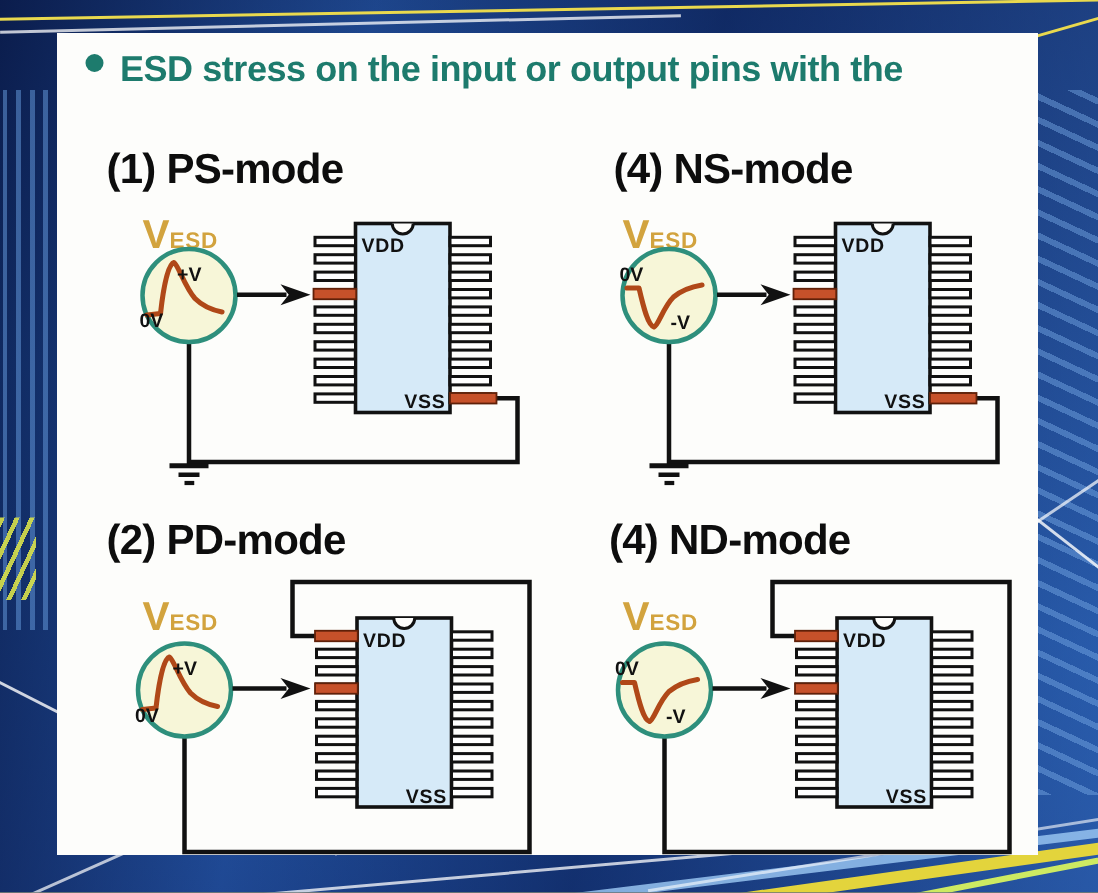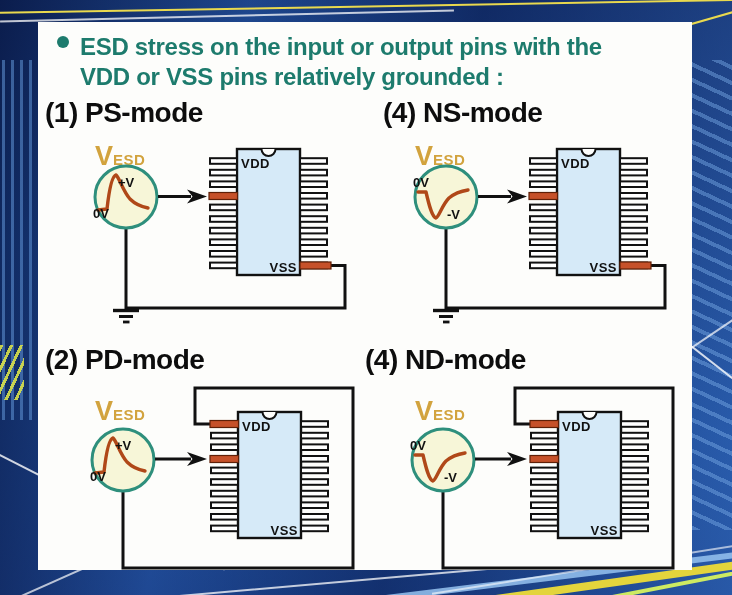--- a/index.html
+++ b/index.html
@@ -15,21 +15,21 @@
   
   .panel{position:absolute;left:38px;top:22px;width:654px;height:548px;
          background:var(--panel-white,#fdfdfb);}
   
   .title-bullet{position:absolute;left:57px;top:36px;width:12px;height:12px;
                 border-radius:50%;background:var(--title-teal,#1d7b6d);}
   .title-text{position:absolute;left:80px;top:32px;width:600px;
               font-size:24px;font-weight:bold;line-height:30px;
               color:var(--title-teal,#1d7b6d);letter-spacing:-0.3px;}
   .mode-heading{position:absolute;font-size:28px;font-weight:bold;
-                color:#0d0d0d;letter-spacing:-0.5px;}
+                color:#0d0d0d;letter-spacing:-0.5px;margin-left:26px;}
   .diagram-svg{position:absolute;overflow:visible;}
   
   .chip-body{fill:var(--chip-blue,#d6eaf8);stroke:#111;stroke-width:2.4;}
   .chip-notch{fill:var(--panel-white,#fdfdfb);stroke:#111;stroke-width:2;}
   .pin{fill:#fff;stroke:#111;stroke-width:2;}
   .stress-pin{fill:var(--pin-red,#c6512a);stroke:var(--pin-red-dark,#5f2008);stroke-width:1.2;}
   .source-ring{fill:var(--source-fill,#f7f6d8);stroke:var(--source-ring,#2e8f7c);stroke-width:3;}
   .pulse{fill:none;stroke:var(--pulse-red,#b04818);stroke-width:3.4;
          stroke-linecap:round;stroke-linejoin:round;}
   .wire{fill:none;stroke:#111;stroke-width:3;stroke-linejoin:miter;}
@@ -61,27 +61,26 @@
   <div class="streak" style="bottom:8px;left:250px;width:500px;height:6px;background:rgba(150,195,240,.85);transform:rotate(-7deg);border-radius:4px;"></div>
   <div class="streak" style="bottom:26px;left:430px;width:330px;height:2px;background:rgba(255,255,255,.6);transform:rotate(-9deg);"></div>
   <div class="streak" style="bottom:2px;right:-50px;width:430px;height:8px;background:#e3d43c;transform:rotate(-8deg);border-radius:6px;"></div>
   <div class="streak" style="bottom:-6px;right:-60px;width:380px;height:4px;background:#cdea62;transform:rotate(-11deg);border-radius:4px;"></div>
 
   <div class="panel"></div>
 
   <div class="title-bullet"></div>
   <div class="title-text">
     <div>ESD stress on the input or output pins with the</div>
-    <div>VDD or VSS pins relatively grounded :</div>
   </div>
 
   <div class="mode-heading" style="left:45px;top:97px;">(1) PS-mode</div>
   <div class="mode-heading" style="left:383px;top:97px;">(4) NS-mode</div>
   <div class="mode-heading" style="left:45px;top:344px;">(2) PD-mode</div>
-  <div class="mode-heading" style="left:365px;top:344px;">(4) ND-mode</div>
+  <div class="mode-heading" style="left:380px;top:344px;">(4) ND-mode</div>
 
   <svg class="diagram-svg" style="left:85px;top:143px;" width="280" height="192" viewBox="0 0 280 192">
     <defs>
       <g id="pinrow">
         <rect class="pin" x="125" y="15.2" width="27" height="5.6"></rect>
           <rect class="pin" x="215" y="15.2" width="27" height="5.6"></rect>
         <rect class="pin" x="125" y="26.8" width="27" height="5.6"></rect>
           <rect class="pin" x="215" y="26.8" width="27" height="5.6"></rect>
         <rect class="pin" x="125" y="38.4" width="27" height="5.6"></rect>
           <rect class="pin" x="215" y="38.4" width="27" height="5.6"></rect>

